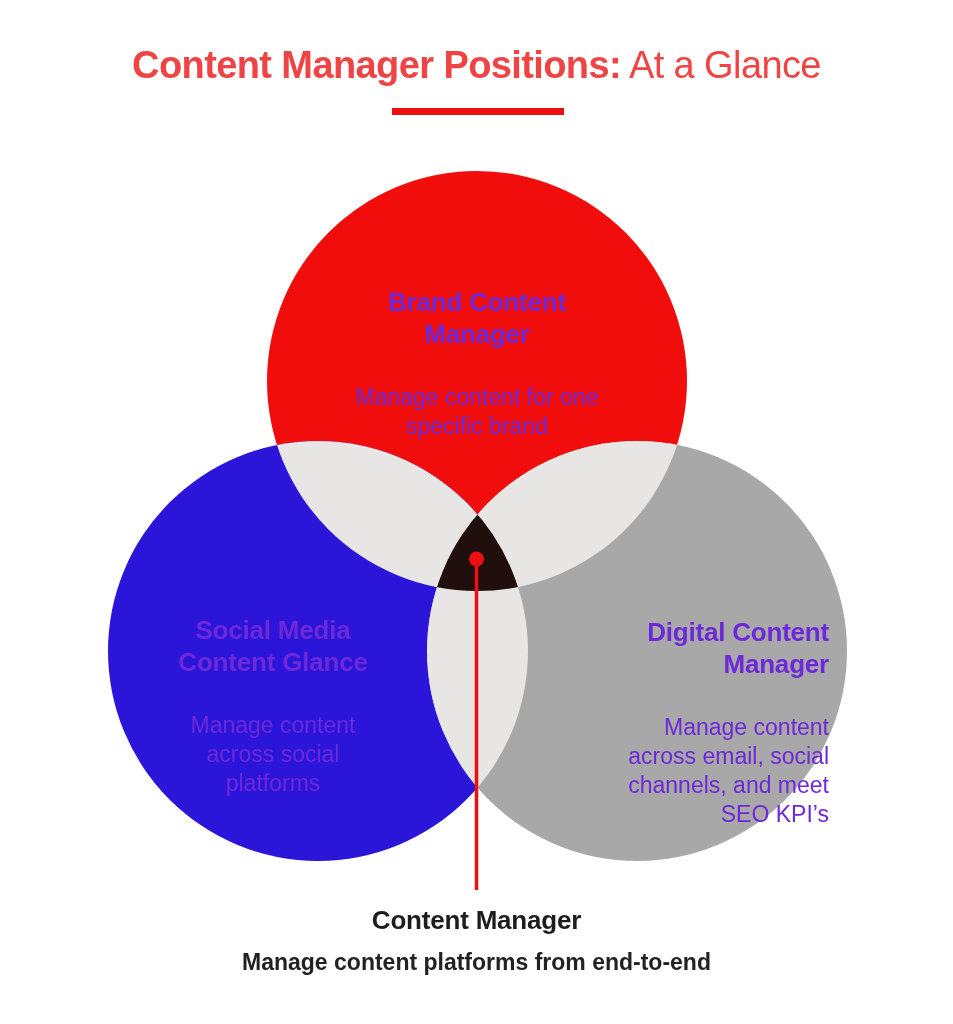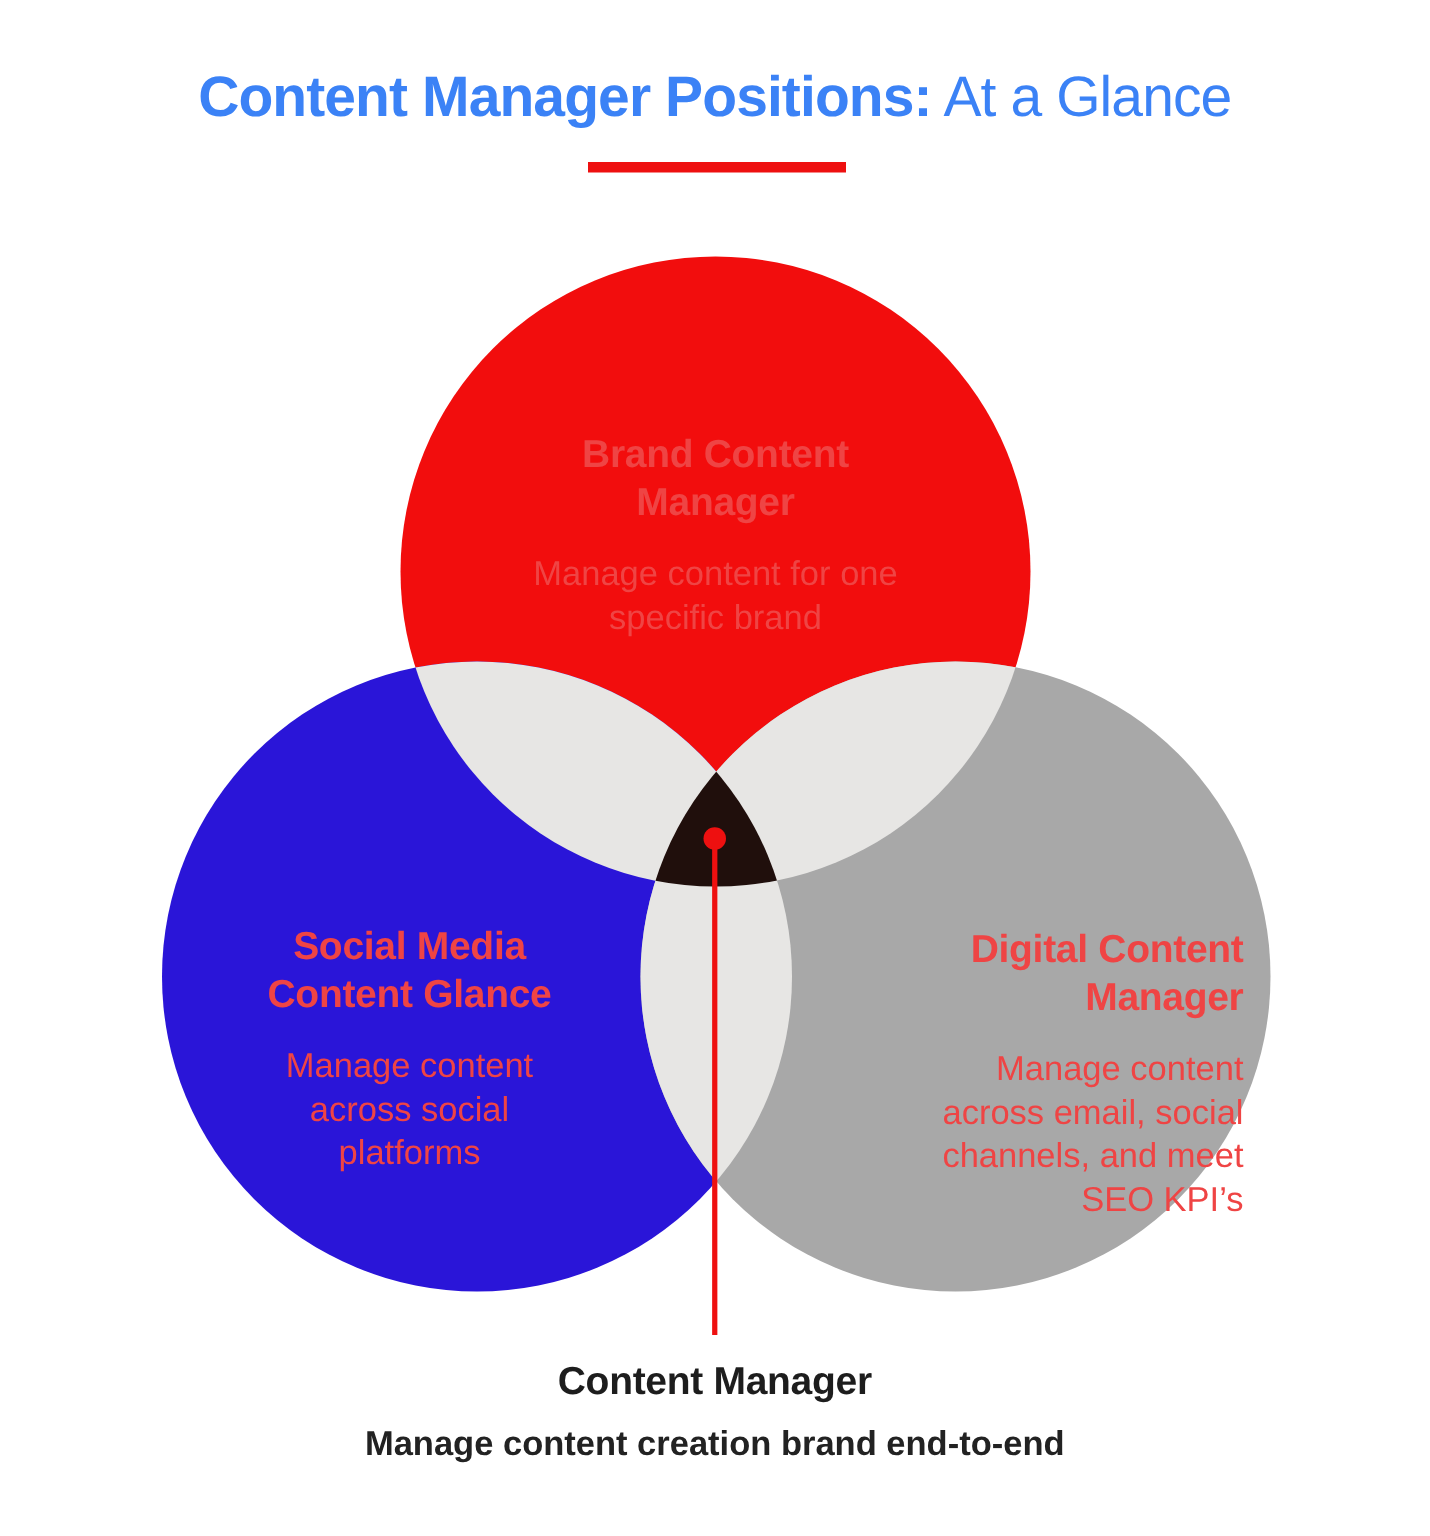--- a/index.html
+++ b/index.html
@@ -13,21 +13,21 @@
   }
   .page-title {
     position: absolute;
     top: 44px;
     left: 0;
     width: 953px;
     text-align: center;
     font-size: 38px;
     line-height: 42px;
     letter-spacing: -0.6px;
-    color: #3b82f6;
+    color: #ef4444;
     margin: 0;
     white-space: nowrap;
   }
   .page-title .t-bold { font-weight: 700; }
   .page-title .t-reg  { font-weight: 400; }
   .title-underline {
     position: absolute;
     top: 108px;
     left: 392px;
     width: 172px;
@@ -37,30 +37,31 @@
     position: absolute;
     top: 0;
     left: 0;
     width: 953px;
     height: 1024px;
     display: block;
   }
   .circle-label {
     position: absolute;
     text-align: center;
-    color: #ef4444;
+    color: #6d28d9;
     white-space: pre-line;
   }
   .circle-label .heading {
     font-weight: 700;
     font-size: 26px;
     line-height: 32px;
     letter-spacing: -0.2px;
   }
   .circle-label .body {
+    margin-top: 15px;
     font-weight: 500;
     font-size: 23px;
     line-height: 29px;
   }
   .label-brand   { left: 307px; top: 268px; width: 340px; }
   .label-social  { left: 123px; top: 596px; width: 300px; }
   .label-digital { left: 509px; top: 598px; width: 320px; text-align: right; }
   .center-heading {
     position: absolute;
     top: 904px;
@@ -141,15 +142,15 @@
   <div class="circle-label label-digital">
     <div class="heading">Digital Content
 Manager</div>
     <div class="body">Manage content
 across email, social
 channels, and meet
 SEO KPI’s</div>
   </div>
 
   <div class="center-heading">Content Manager</div>
-  <div class="center-sub">Manage content creation brand end-to-end</div>
+  <div class="center-sub">Manage content platforms from end-to-end</div>
 
 </div>
 
 </body></html>

